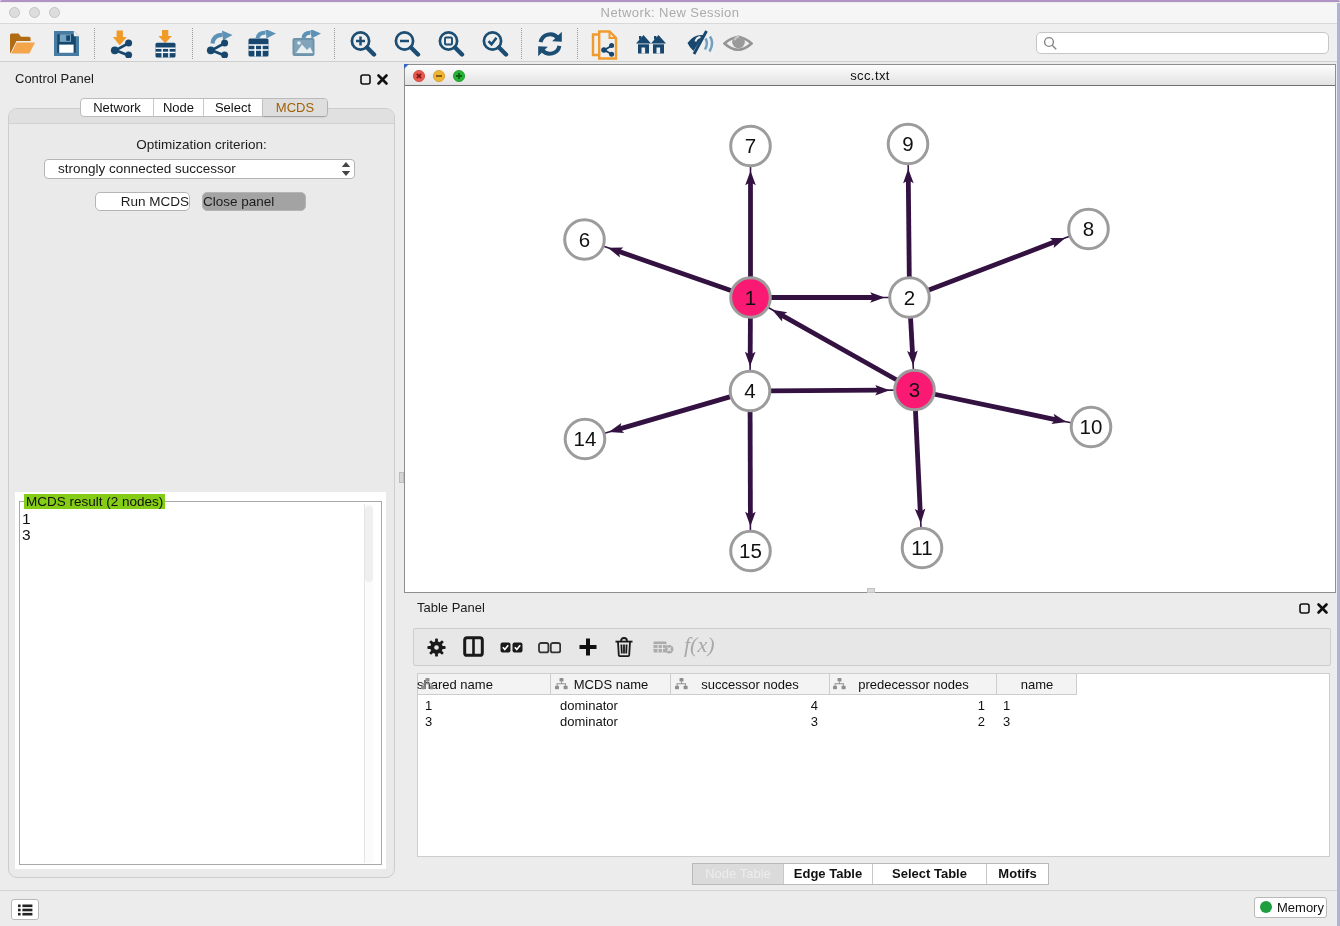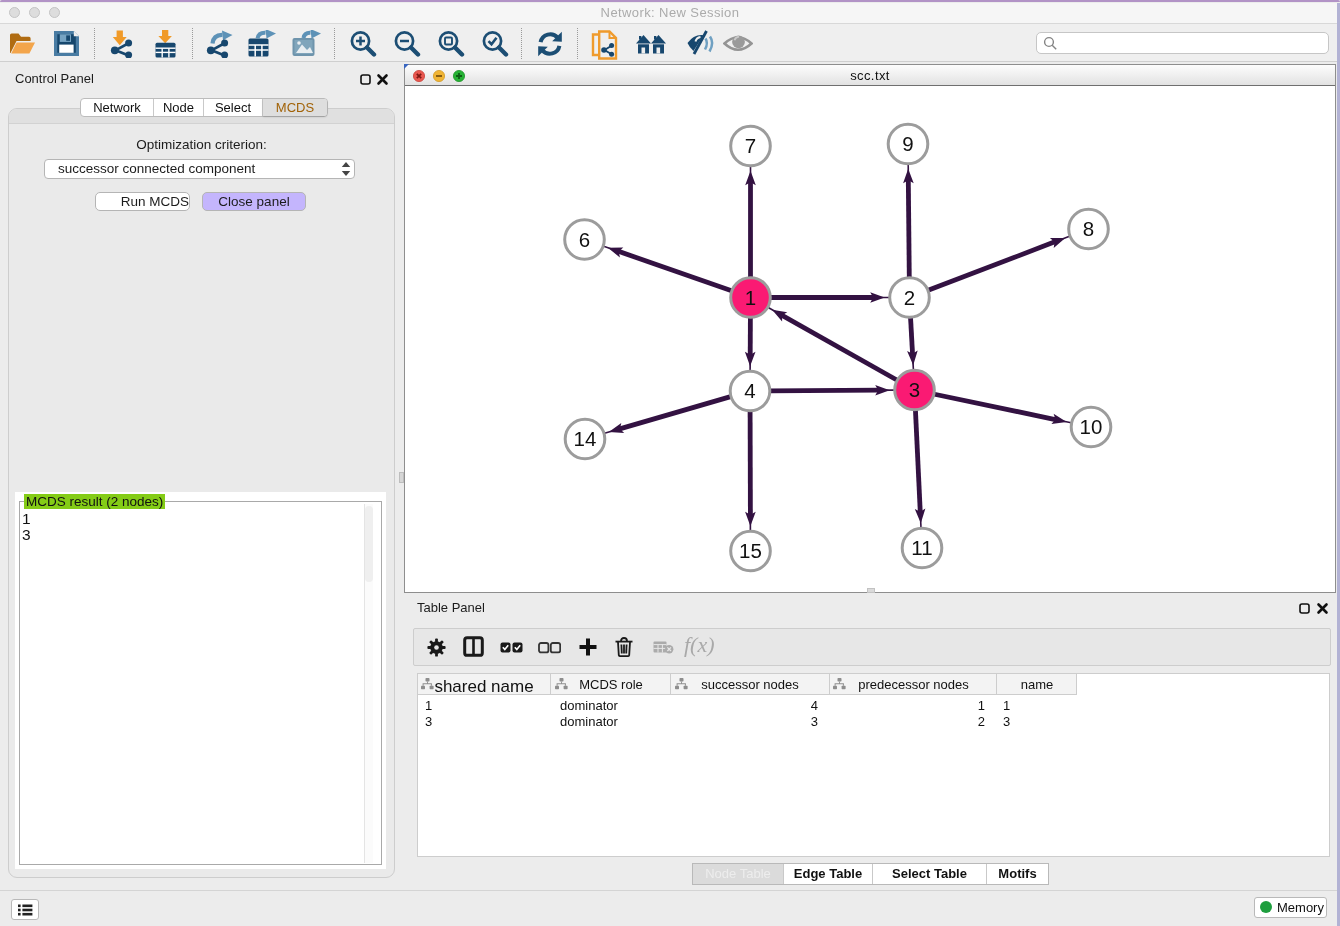--- a/index.html
+++ b/index.html
@@ -180,27 +180,27 @@
 <div class="abs" style="left:9px;top:109px;width:385px;height:15px;background:#e0e0e0;border-radius:8px 8px 0 0;border-bottom:1px solid #d2d2d2"></div>
 
 <div class="abs" style="left:80px;top:98px;height:19px;border:1px solid #bcbcbc;border-radius:4px;background:#fff;display:flex;font-size:13px;color:#111;line-height:17px;text-align:center">
 <div style="width:73px;border-right:1px solid #c9c9c9">Network</div>
 <div style="width:50px;border-right:1px solid #c9c9c9">Node</div>
 <div style="width:59px;border-right:1px solid #c9c9c9">Select</div>
 <div style="width:64px;background:#dedede;color:#a16207;border-radius:0 3px 3px 0;box-shadow:0 1px 2px rgba(0,0,0,0.18)">MCDS</div>
 </div>
 
 <div class="abs" style="left:0;top:137px;width:403px;text-align:center;font-size:13.5px;color:#1c1c1c">Optimization criterion:</div>
-<div class="abs" style="left:44px;top:159px;width:311px;height:20px;background:#fff;border:1px solid #b5b5b5;border-radius:4px;font-size:13.5px;color:#1c1c1c;line-height:18px;padding-left:13px">successor connected component</div>
+<div class="abs" style="left:44px;top:159px;width:311px;height:20px;background:#fff;border:1px solid #b5b5b5;border-radius:4px;font-size:13.5px;color:#1c1c1c;line-height:18px;padding-left:13px">strongly connected successor</div>
 <svg class="abs" style="left:340px;top:162px" width="12" height="14" viewBox="0 0 12 14">
     <path d="M6 0 L10.2 5 L1.8 5 Z" fill="#444"></path>
     <path d="M6 14 L10.2 9 L1.8 9 Z" fill="#444"></path>
   </svg>
 <div class="abs" style="left:95px;top:192px;width:95px;height:19px;background:#fff;border:1px solid #b5b5b5;border-radius:5px;font-size:13.5px;color:#1c1c1c;text-align:right;line-height:17px">Run MCDS</div>
-<div class="abs" style="left:202px;top:192px;width:104px;height:19px;background:#c4b5fd;border:1px solid #b5b5b5;border-radius:5px;font-size:13.5px;color:#1c1c1c;text-align:center;line-height:17px">Close panel</div>
+<div class="abs" style="left:202px;top:192px;width:104px;height:19px;background:#a3a3a3;border:1px solid #b5b5b5;border-radius:5px;font-size:13.5px;color:#1c1c1c;text-align:left;line-height:17px">Close panel</div>
 
 <div class="abs" style="left:15px;top:492px;width:371px;height:377px;background:#fff"></div>
 <div class="abs" style="left:19px;top:501px;width:363px;height:364px;border:1px solid #a9a9a9"></div>
 <div class="abs" style="left:24px;top:494px;background:#84cc16;font-size:13.5px;color:#111;padding:0 2px">MCDS result (2 nodes)</div>
 <div class="abs" style="left:22px;top:511px;font-size:15.5px;color:#111;line-height:16px">1<br>3</div>
 <div class="abs" style="left:364px;top:504px;width:9px;height:359px;background:#fbfbfb;border-left:1px solid #e4e4e4"></div>
 <div class="abs" style="left:365px;top:506px;width:8px;height:76px;background:#efefef;border-radius:4px"></div>
 
 <div class="abs" style="left:399px;top:472px;width:5px;height:11px;background:#d6d6d6;border:1px solid #bdbdbd"></div>
 
@@ -361,22 +361,22 @@
     </g>
     <circle cx="16.2" cy="8.2" r="4.2" fill="#ababab"></circle>
     <path d="M14.4 6.4 L18 10 M18 6.4 L14.4 10" stroke="#e7e7e7" stroke-width="1.3"></path>
   </svg>
 <div class="abs" style="left:684px;top:632px;font-family:'Liberation Serif',serif;font-style:italic;font-size:22px;color:#a9a9a9">f(x)</div>
 
 <div class="abs" style="left:417px;top:673px;width:913px;height:184px;background:#fff;border:1px solid #cdcdcd"></div>
 <div class="abs" style="left:417px;top:673px;width:660px;height:22px;background:#f3f3f3;border:1px solid #cdcdcd"></div>
 <div class="abs" style="left:550px;top:674px;width:121px;height:20px;border-left:1px solid #cdcdcd;border-right:1px solid #cdcdcd"></div>
 <div class="abs" style="left:829px;top:674px;width:168px;height:20px;border-left:1px solid #cdcdcd;border-right:1px solid #cdcdcd"></div>
-<div class="abs" style="left:417px;top:677px;width:134px;text-align:center;font-size:17px;color:#111">shared name</div>
-<div class="abs" style="left:551px;top:677px;width:120px;text-align:center;font-size:13px;color:#111">MCDS role</div>
+<div class="abs" style="left:417px;top:677px;width:134px;text-align:left;font-size:13px;color:#111">shared name</div>
+<div class="abs" style="left:551px;top:677px;width:120px;text-align:center;font-size:13px;color:#111">MCDS name</div>
 <div class="abs" style="left:671px;top:677px;width:158px;text-align:center;font-size:13px;color:#111">successor nodes</div>
 <div class="abs" style="left:830px;top:677px;width:167px;text-align:center;font-size:13px;color:#111">predecessor nodes</div>
 <div class="abs" style="left:997px;top:677px;width:80px;text-align:center;font-size:13px;color:#111">name</div>
 <svg class="abs" style="left:421px;top:678px" width="13" height="12" viewBox="0 0 13 12">
     <g fill="#8e8e8e">
       <rect x="4.5" y="0" width="4" height="3.4" rx="0.7"></rect>
       <rect x="0" y="7.8" width="4" height="3.4" rx="0.7"></rect>
       <rect x="8.6" y="7.8" width="4" height="3.4" rx="0.7"></rect>
       <path d="M6 3.4 L6.9 3.4 L6.9 5.2 L10.9 5.2 L10.9 7.8 L9.9 7.8 L9.9 6.2 L2.6 6.2 L2.6 7.8 L1.6 7.8 L1.6 5.2 L6 5.2 Z"></path>
     </g>

